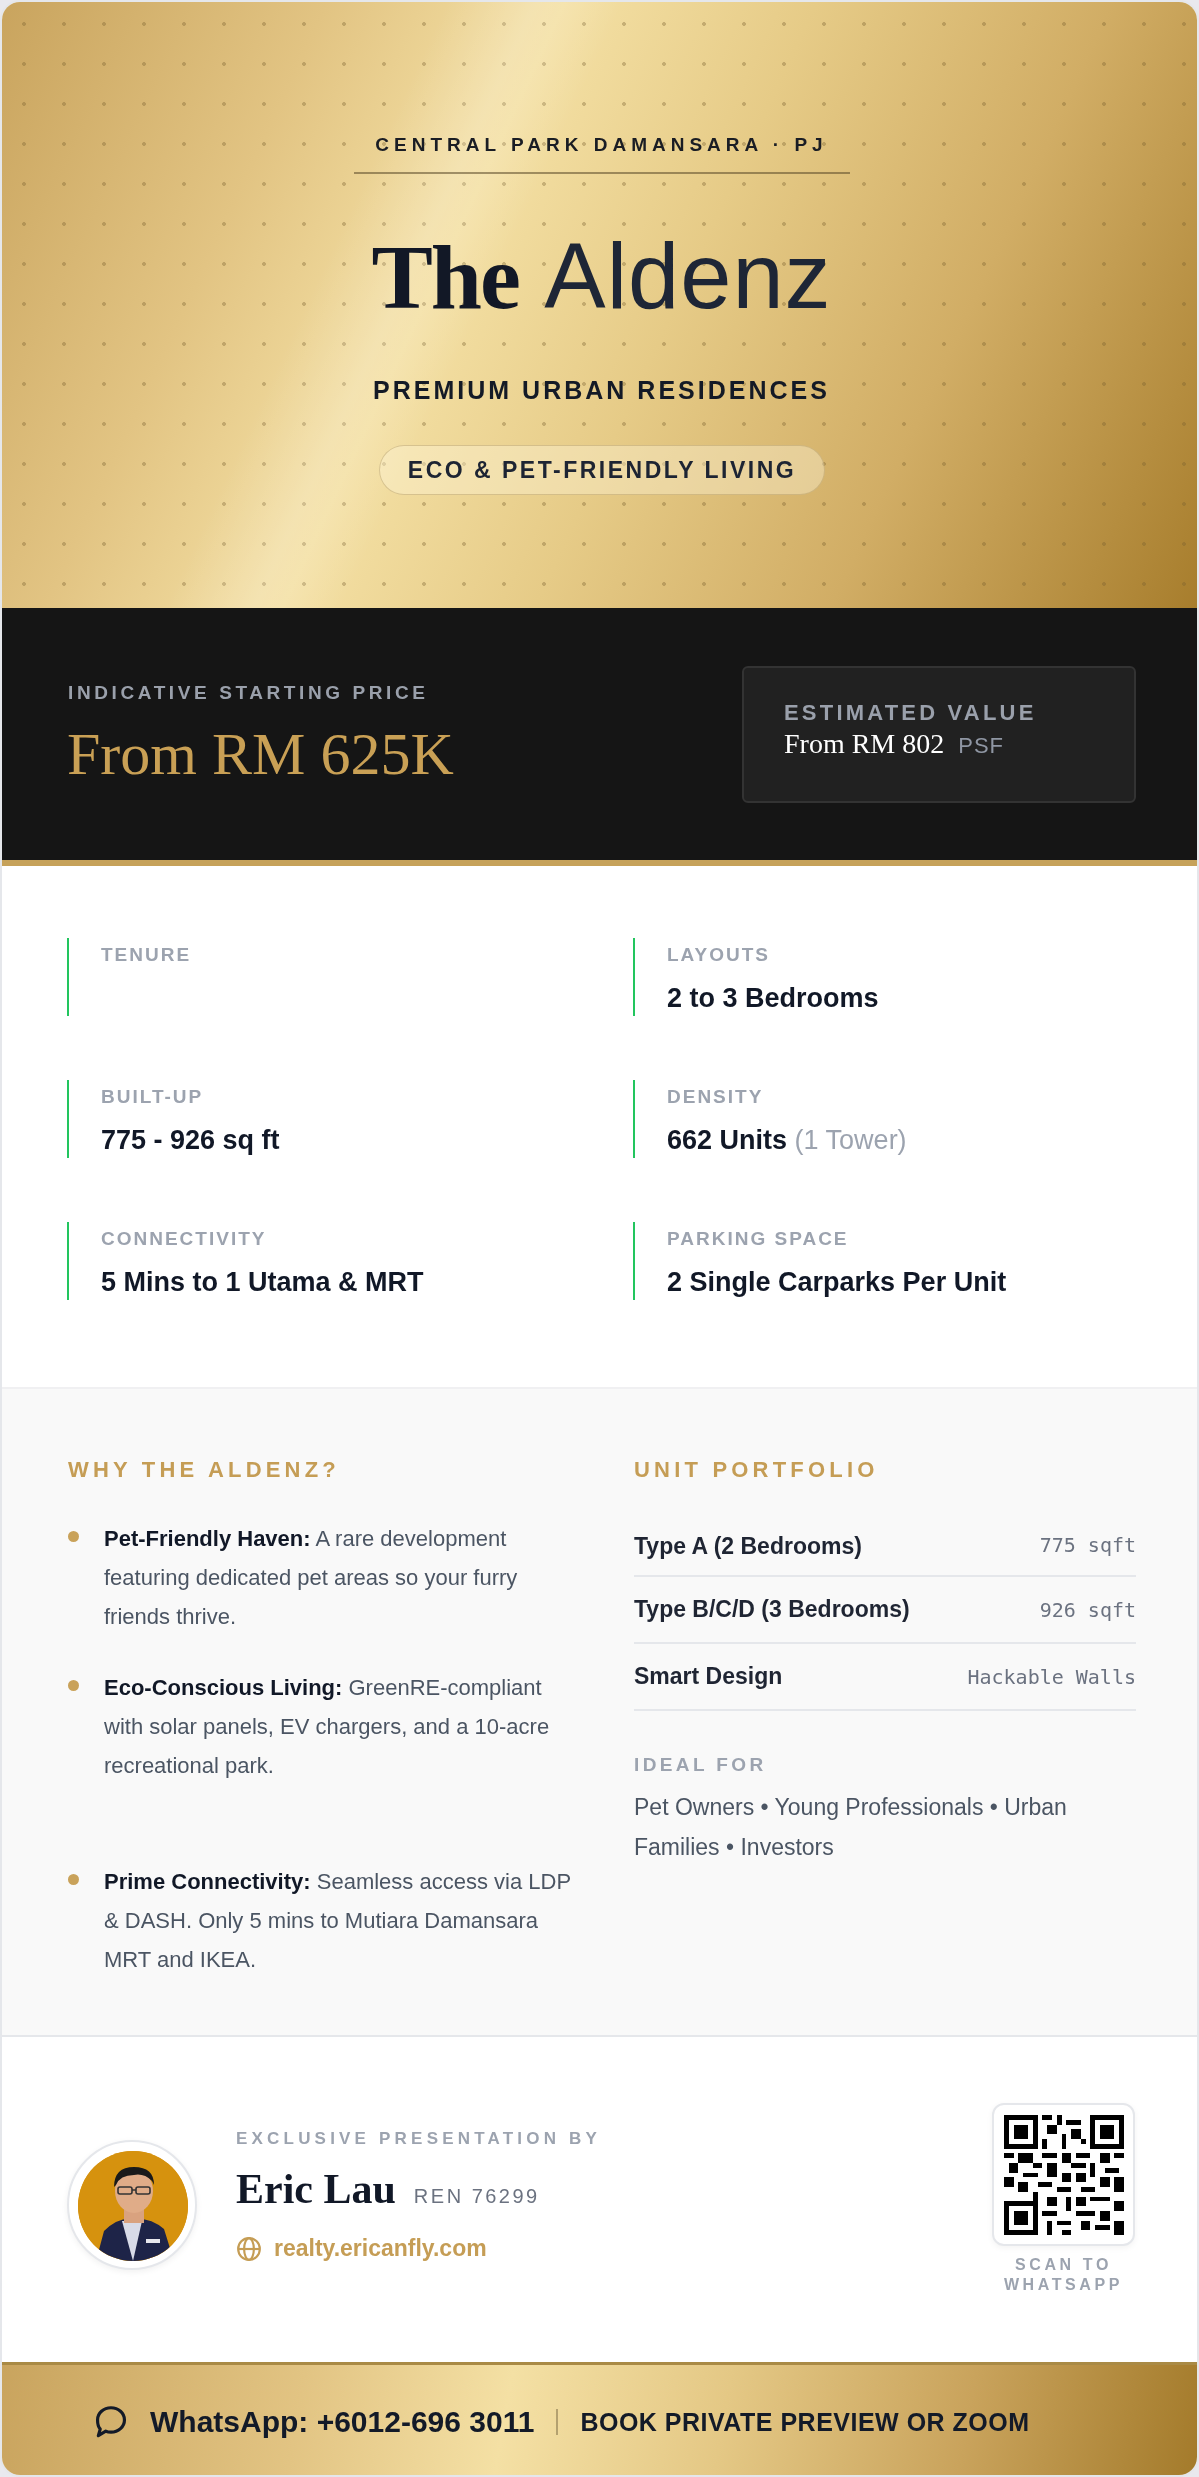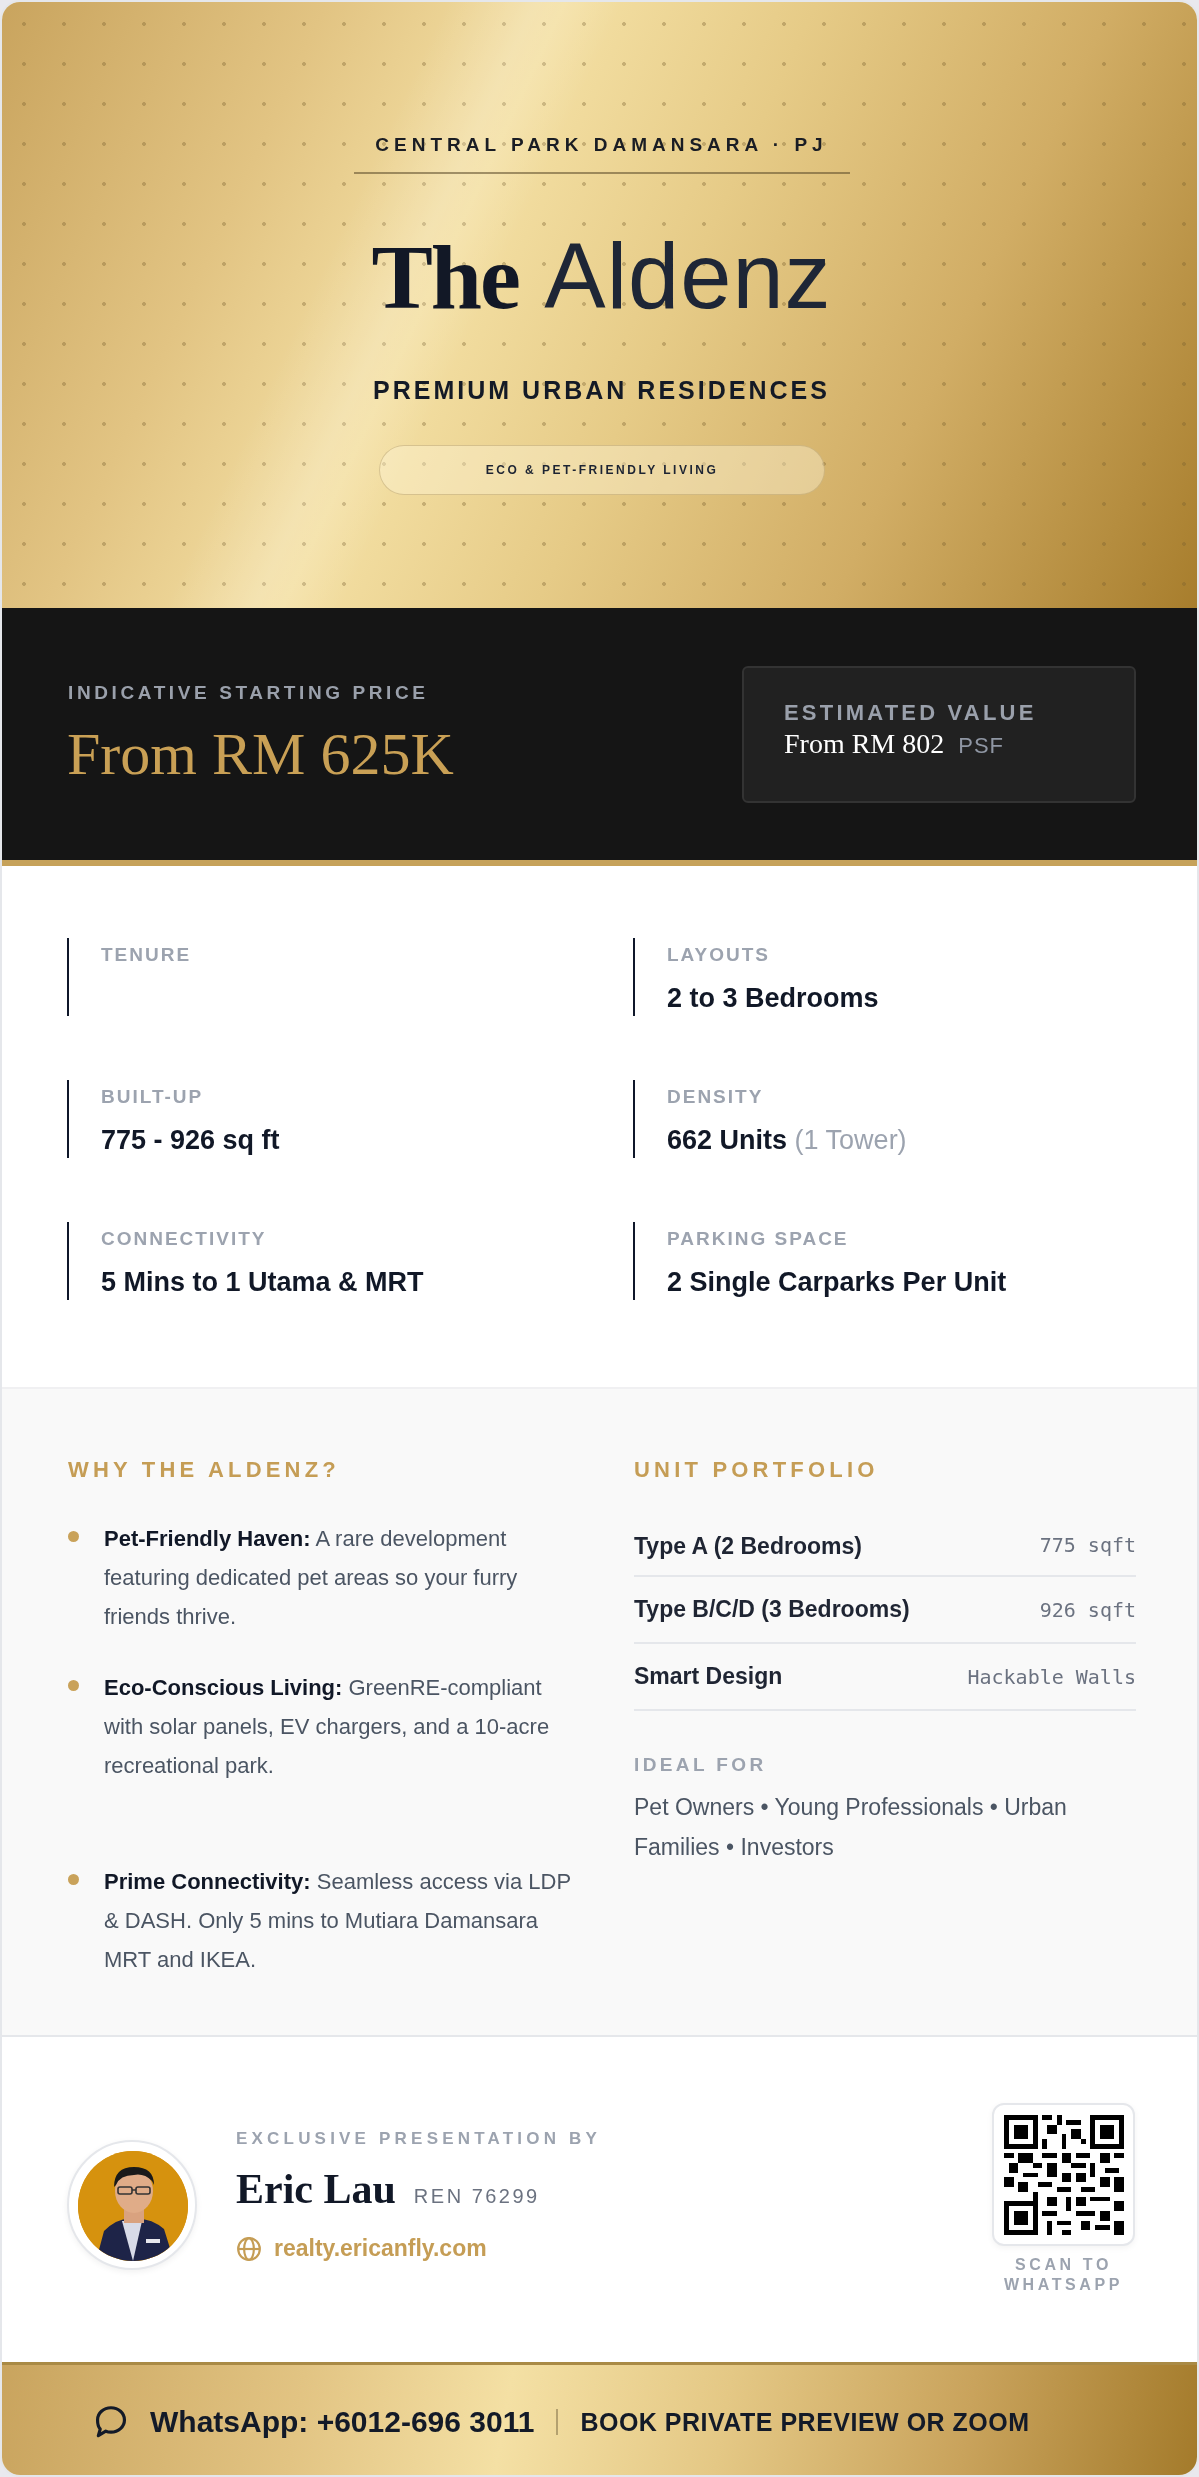--- a/index.html
+++ b/index.html
@@ -41,21 +41,21 @@
   .hero-title .serif { font-family: "Liberation Serif", serif; color: #121826; letter-spacing: -2px; }
   .hero-title .sans { font-family: "Liberation Sans", sans-serif; font-weight: 400; color: #1e2636; letter-spacing: 1px; }
   .hero-subtitle {
     position: absolute; left: 0; right: 0; top: 374px; text-align: center;
     font-size: 25px; font-weight: 700; letter-spacing: 3px; color: #141a26;
   }
   .hero-pill {
     position: absolute; left: 377px; width: 446px; top: 443px; height: 50px;
     border-radius: 25px; background: rgba(255,248,220,0.38); border: 1.5px solid rgba(175,150,95,0.45);
     display: flex; align-items: center; justify-content: center;
-    font-size: 12px; font-weight: 700; letter-spacing: 2.5px; color: #1d2433;
+    font-size: 23px; font-weight: 700; letter-spacing: 2.5px; color: #1d2433;
   }
 
   
   .price-band {
     position: absolute; left: 0; top: 606px; width: 1199px; height: 252px; background: #151515;
   }
   .price-gold-bar { position: absolute; left: 0; top: 858px; width: 1199px; height: 6px; background: #c6a25a; }
   .price-label {
     position: absolute; left: 66px; top: 74px; font-size: 19px; font-weight: 700;
     letter-spacing: 3.6px; color: #9aa0ab;
@@ -74,21 +74,21 @@
   }
   .estimate-value {
     position: absolute; left: 40px; top: 60px; white-space: nowrap; display: flex; align-items: baseline;
   }
   .estimate-amount { font-family: "Liberation Serif", serif; font-size: 28px; color: #ffffff; }
   .estimate-unit { font-size: 22px; color: #8f96a3; margin-left: 14px; letter-spacing: 1px; }
 
   
   .specs { position: absolute; left: 0; top: 864px; width: 1199px; height: 521px; background: #ffffff; }
   .spec {
-    position: absolute; width: 480px; height: 78px; border-left: 2px solid #0f172a; padding-left: 32px;
+    position: absolute; width: 480px; height: 78px; border-left: 2px solid #22c55e; padding-left: 32px;
   }
   .spec-label { font-size: 19px; font-weight: 700; letter-spacing: 2px; color: #9ca3af; margin-top: 6px; }
   .spec-value { font-size: 27px; font-weight: 700; color: #111827; margin-top: 17px; white-space: nowrap; }
   .spec-value .muted { font-weight: 400; color: #9ca3af; }
 
   
   .details {
     position: absolute; left: 0; top: 1385px; width: 1199px; height: 650px; background: #f9f9f9;
     border-top: 2px solid #f0f0f2; border-bottom: 2px solid #e5e7eb;
   }

